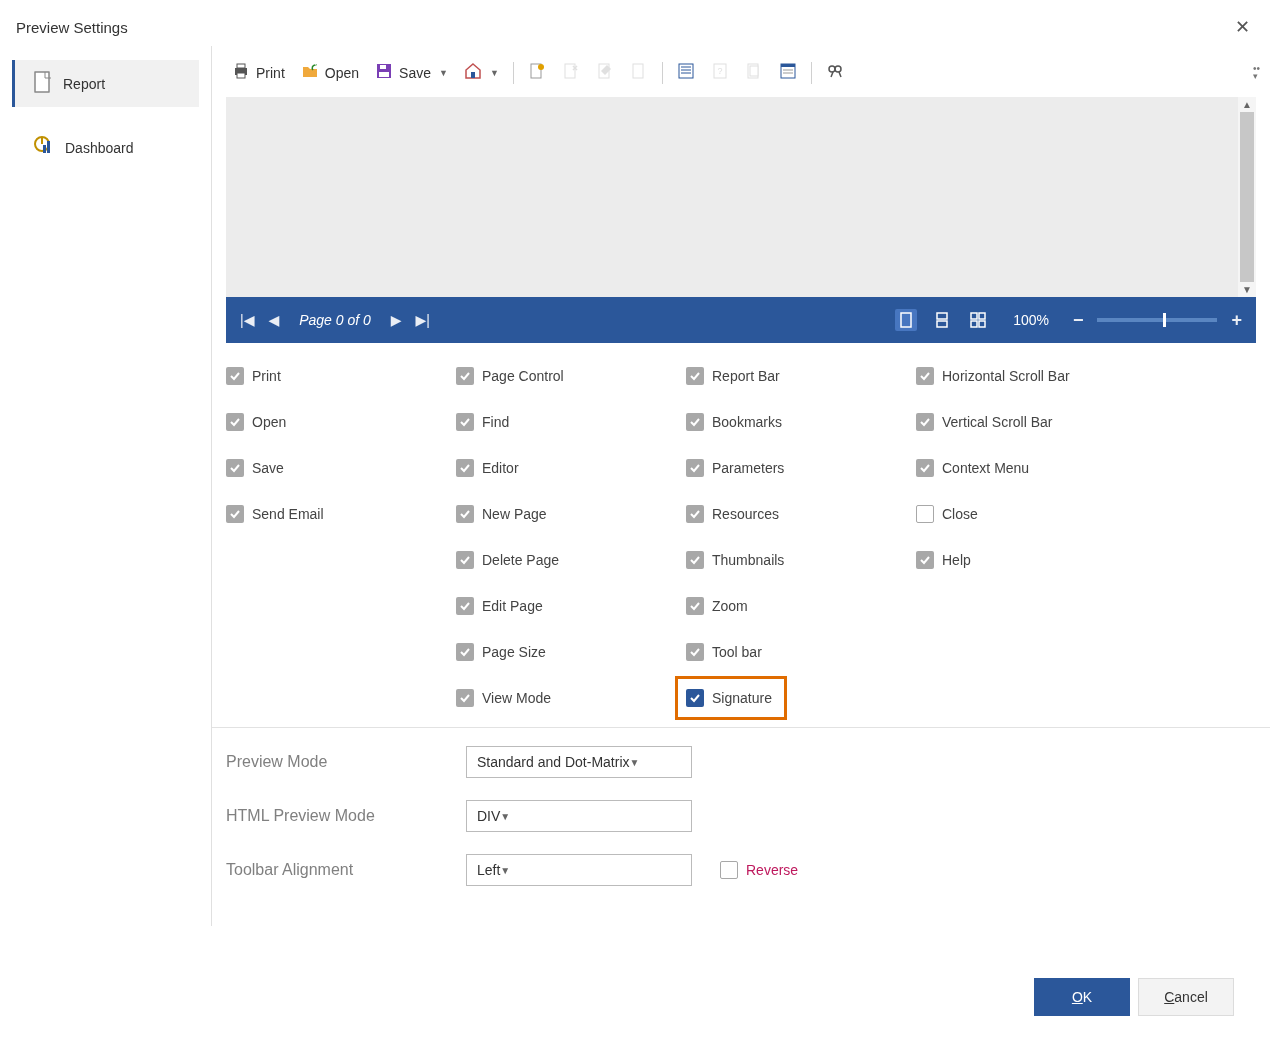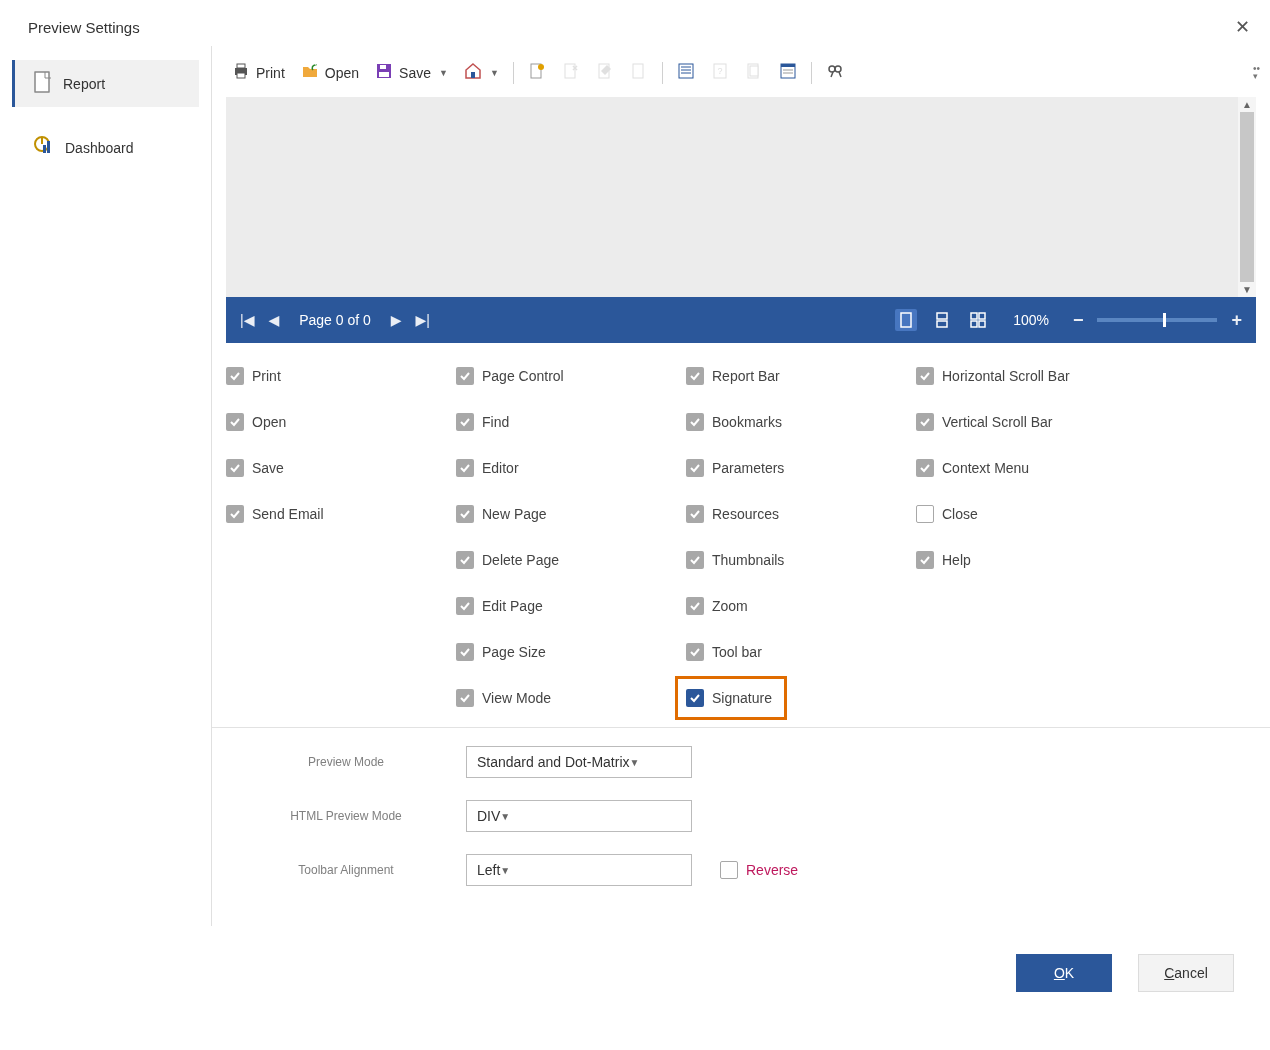--- a/index.html
+++ b/index.html
@@ -6,21 +6,21 @@
 body {
   font-family: "Segoe UI", Arial, sans-serif;
   font-size: 13px;
   color: #333;
   background: #fff;
   width: 1270px;
   height: 1050px;
   position: relative;
 }
 .dialog-header {
-  padding: 16px 20px 8px 28px;
+  padding: 16px 20px 8px 16px;
   display: flex;
   justify-content: space-between;
   align-items: center;
 }
 .dialog-title { font-size: 15px; color: #333; }
 .close-x { font-size: 18px; color: #555; cursor: pointer; }
 .main-row { display: flex; }
 .sidebar {
   width: 212px;
   padding-top: 14px;
@@ -101,21 +101,21 @@
   color: #fff;
   height: 46px;
   margin: 0 14px;
   display: flex;
   align-items: center;
   padding: 0 14px;
   gap: 14px;
   font-size: 14px;
 }
 .pager .nav-ic { font-size: 14px; cursor: pointer; opacity: .9; }
-.pager .page-label { margin: 0 6px; }
+.pager .page-label { margin: 0 6px; font-style: italic; }
 .pager-spacer { flex: 1; }
 .pager .view-ic {
   width: 22px; height: 22px;
   display: inline-flex; align-items: center; justify-content: center;
   cursor: pointer;
 }
 .pager .view-ic.active { background: #4776c0; border-radius: 2px; }
 .zoom-slider {
   width: 120px; height: 4px; background: #5a86c2; position: relative;
 }
@@ -149,43 +149,43 @@
   margin: -13px -15px -13px -11px;
   width: fit-content;
 }
 .lower {
   padding: 18px 14px 14px 14px;
   display: grid;
   grid-template-columns: 240px 240px 200px;
   row-gap: 22px;
   align-items: center;
 }
-.lower-label { font-size: 12px; color: #808080; text-align: center; }
+.lower-label { font-size: 16px; color: #808080; }
 .combo {
   border: 1px solid #bbb;
   height: 32px;
   display: flex;
   align-items: center;
   justify-content: flex-start;
   padding: 0 10px;
   font-size: 14px;
   color: #333;
   cursor: pointer;
   width: 226px;
 }
 .combo .cv { }
 .combo .cd { font-size: 10px; color: #666; }
 .rev-cell { display: flex; align-items: center; gap: 8px; font-size: 14px; color: #be185d; padding-left: 14px; }
 .rev-cell .chk { background: #fff; border: 1px solid #a8a8a8; }
 .footer {
   position: absolute;
-  bottom: 58px;
+  bottom: 34px;
   right: 36px;
   display: flex;
-  gap: 26px;
+  gap: 8px;
 }
 .btn {
   width: 96px; height: 38px;
   display: inline-flex; align-items: center; justify-content: center;
   font-size: 14px;
   cursor: pointer;
 }
 .btn.primary { background: #2b579a; color: #fff; }
 .btn.secondary { background: #f3f3f3; color: #333; border: 1px solid #dcdcdc; }
 .btn u { text-decoration: underline; }

